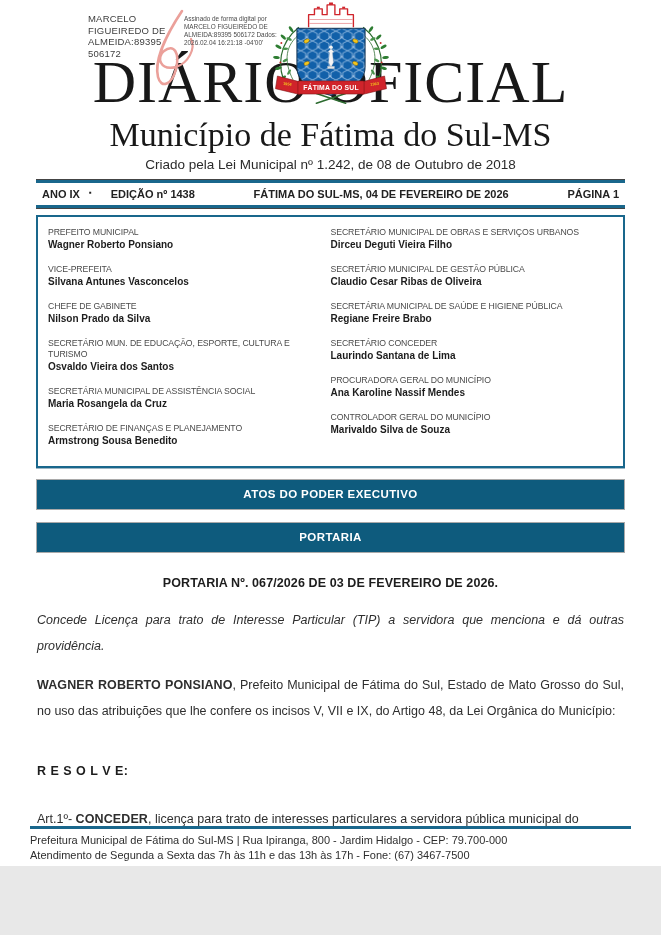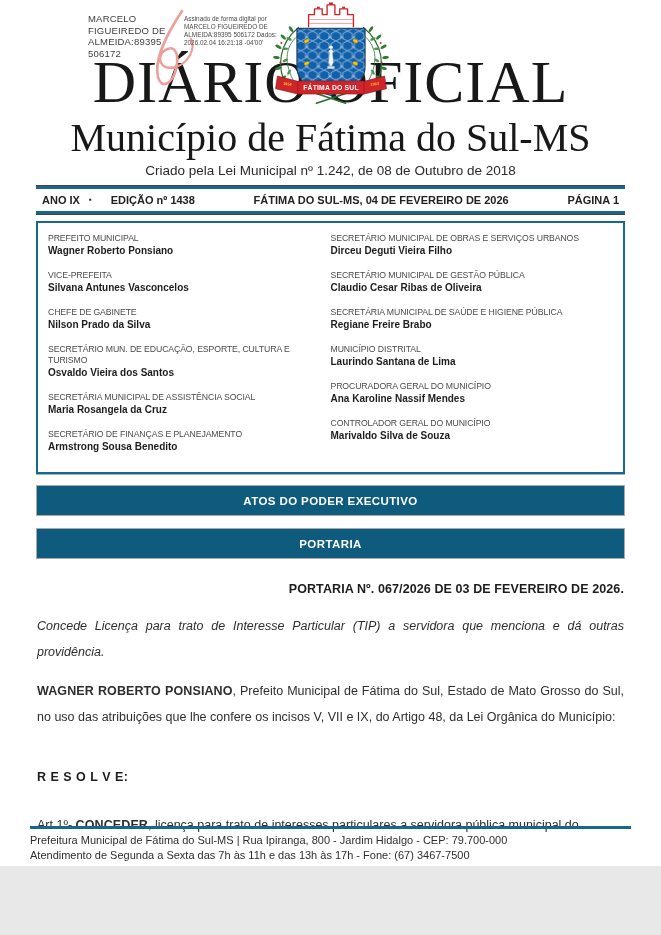--- a/index.html
+++ b/index.html
@@ -16,21 +16,21 @@
   .sig-signer { width:88px; font-size:9.5px; line-height:11.5px; color:#3d3d3d; letter-spacing:.2px; }
   .sig-details { width:94px; font-size:6.4px; line-height:8px; color:#4a4a4a; padding-top:2px; }
 
   
   .crest { position:absolute; left:50%; top:2px; transform:translateX(-50%); z-index:1; }
 
   
   .masthead { padding-top:52px; text-align:center; }
   .mast-title { font-family:"Liberation Serif", serif; font-weight:400; font-size:60px; line-height:1;
     letter-spacing:1px; color:#181818; }
-  .mast-subtitle { font-family:"Liberation Serif", serif; font-weight:400; font-size:40px; line-height:1.05;
+  .mast-subtitle { font-family:"Liberation Serif", serif; font-weight:400; font-size:34px; line-height:1.05;
     margin-top:5px; color:#181818; }
   .mast-tagline { font-size:13.5px; margin-top:4px; color:#2b2b2b; }
 
   
   .edition-bar {
     margin:8px 36px 0 36px; border-top:3px solid #19678c; border-bottom:3px solid #19678c;
     box-shadow:0 -1px 0 #444, 0 1px 0 #444;
     display:flex; align-items:flex-end; padding:5px 6px; font-size:11px; font-weight:bold; color:#222;
   }
   .eb-left { display:flex; align-items:center; gap:9px; }
@@ -55,21 +55,21 @@
     color:#ffffff; font-weight:bold; font-size:11.5px; letter-spacing:.4px;
     display:flex; align-items:center; justify-content:center;
   }
   .banner + .banner { margin-top:12px; }
 
   
   .content { padding:0 37px; font-size:12.5px; color:#2e2e2e; }
   .doc-heading { margin-top:23px; text-align:center; font-weight:bold; color:#1d1d1d; }
   .doc-epigraph { margin-top:17px; font-style:italic; text-align:justify; line-height:26px; }
   .doc-preamble { margin-top:13px; text-align:justify; line-height:26px; }
-  .doc-preamble b, .doc-art b, .doc-heading { letter-spacing:.1px;text-align:right; }
+  .doc-preamble b, .doc-art b, .doc-heading { letter-spacing:.1px; }
   .doc-resolve { margin-top:40px; font-weight:bold; letter-spacing:.5px; color:#1d1d1d; }
   .doc-art { margin-top:28px; text-align:justify; line-height:26px; }
 
   
   .footer {
     position:absolute; left:30px; right:30px; bottom:4px;
     border-top:3px solid #19678c; padding-top:4px; 
     font-size:11px; line-height:14.5px; color:#2e2e2e;
   }
 </style>
@@ -226,21 +226,21 @@
       </div>
       <div class="off-entry">
         <div class="off-role">SECRETÁRIO MUNICIPAL DE GESTÃO PÚBLICA</div>
         <div class="off-name">Claudio Cesar Ribas de Oliveira</div>
       </div>
       <div class="off-entry">
         <div class="off-role">SECRETÁRIA MUNICIPAL DE SAÚDE E HIGIENE PÚBLICA</div>
         <div class="off-name">Regiane Freire Brabo</div>
       </div>
       <div class="off-entry">
-        <div class="off-role">MUNICÍPIO DISTRITAL</div>
+        <div class="off-role">SECRETÁRIO CONCEDER</div>
         <div class="off-name">Laurindo Santana de Lima</div>
       </div>
       <div class="off-entry">
         <div class="off-role">PROCURADORA GERAL DO MUNICÍPIO</div>
         <div class="off-name">Ana Karoline Nassif Mendes</div>
       </div>
       <div class="off-entry">
         <div class="off-role">CONTROLADOR GERAL DO MUNICÍPIO</div>
         <div class="off-name">Marivaldo Silva de Souza</div>
       </div>

